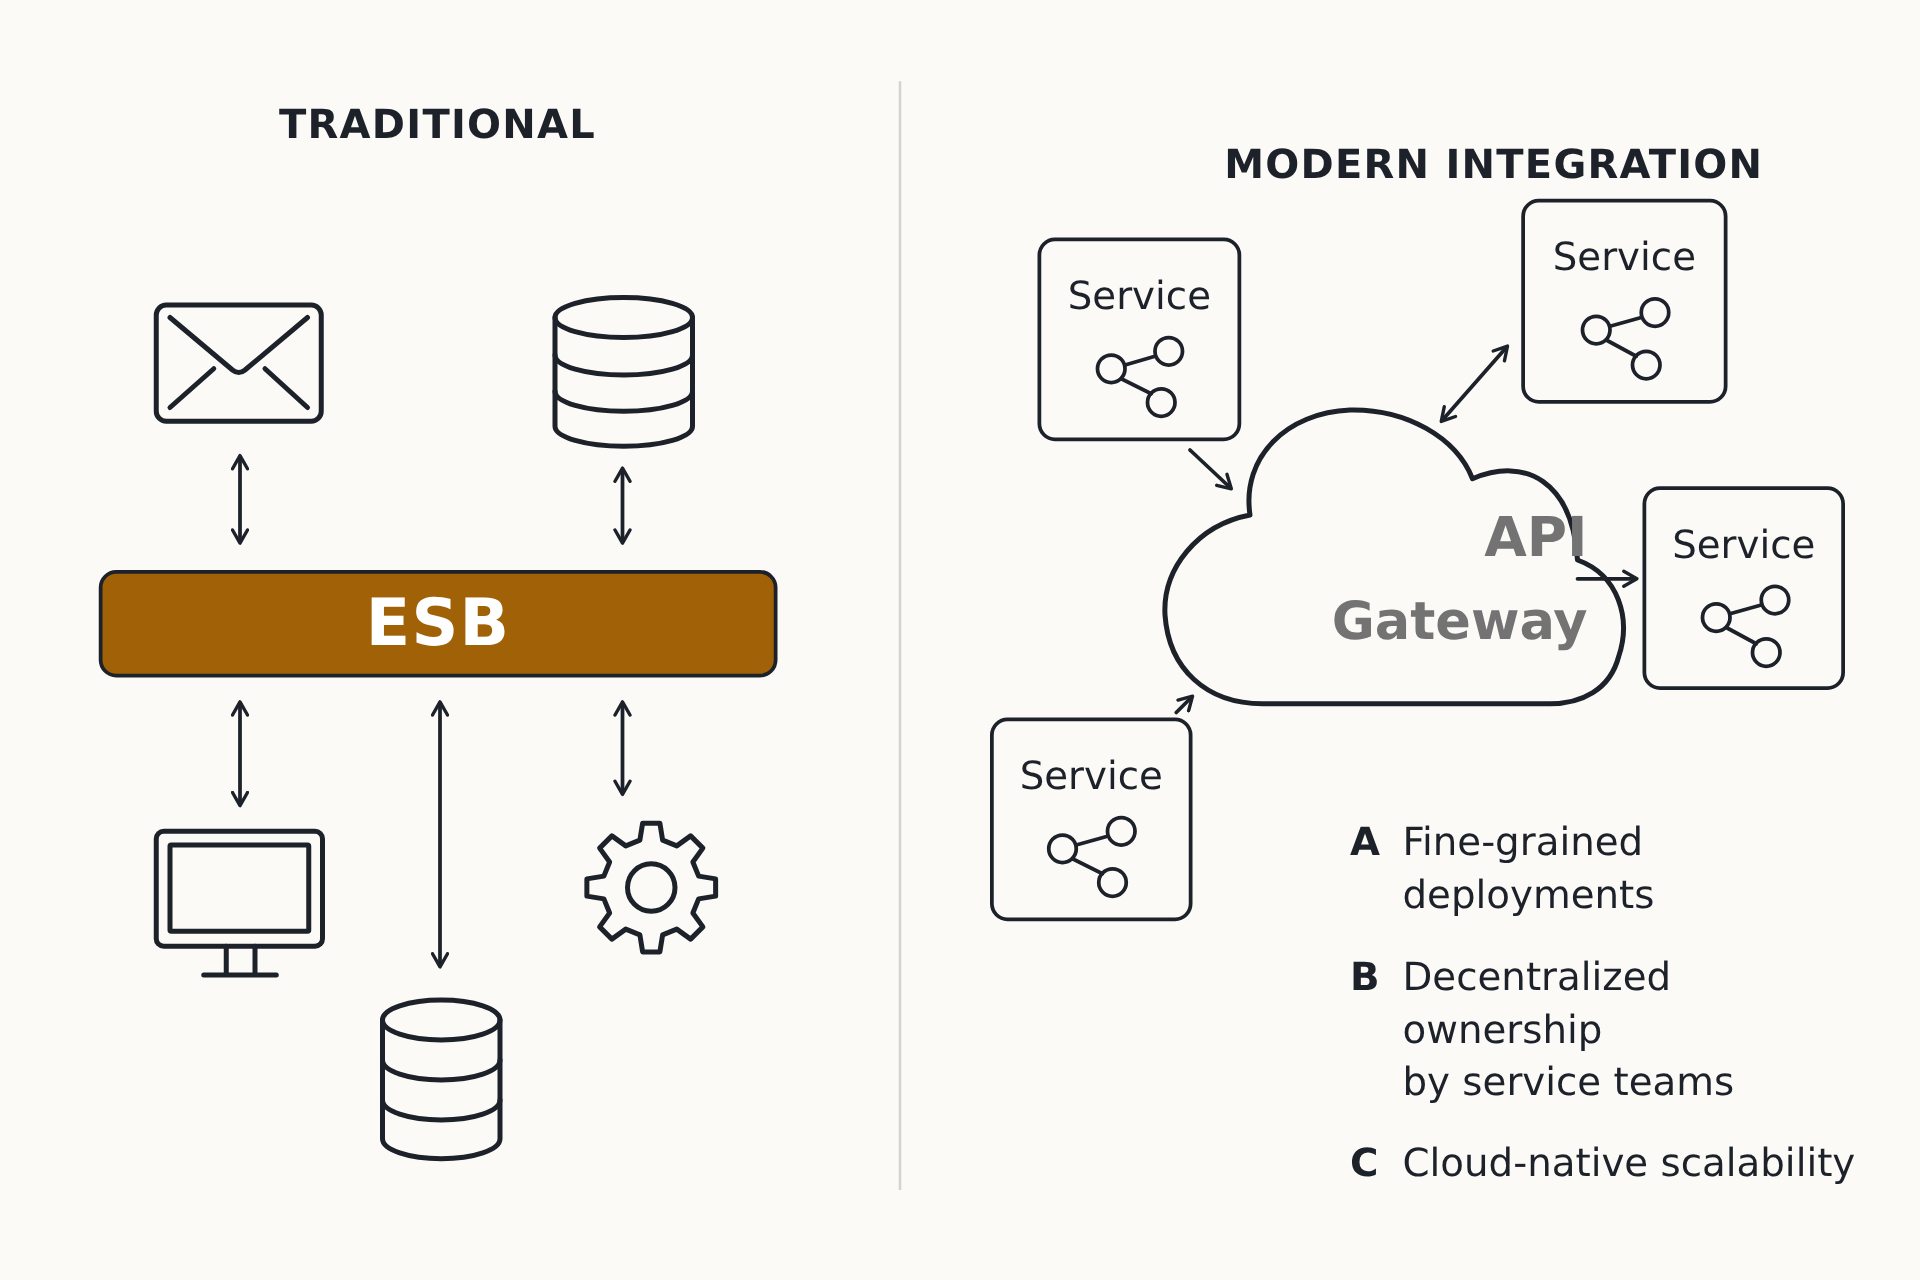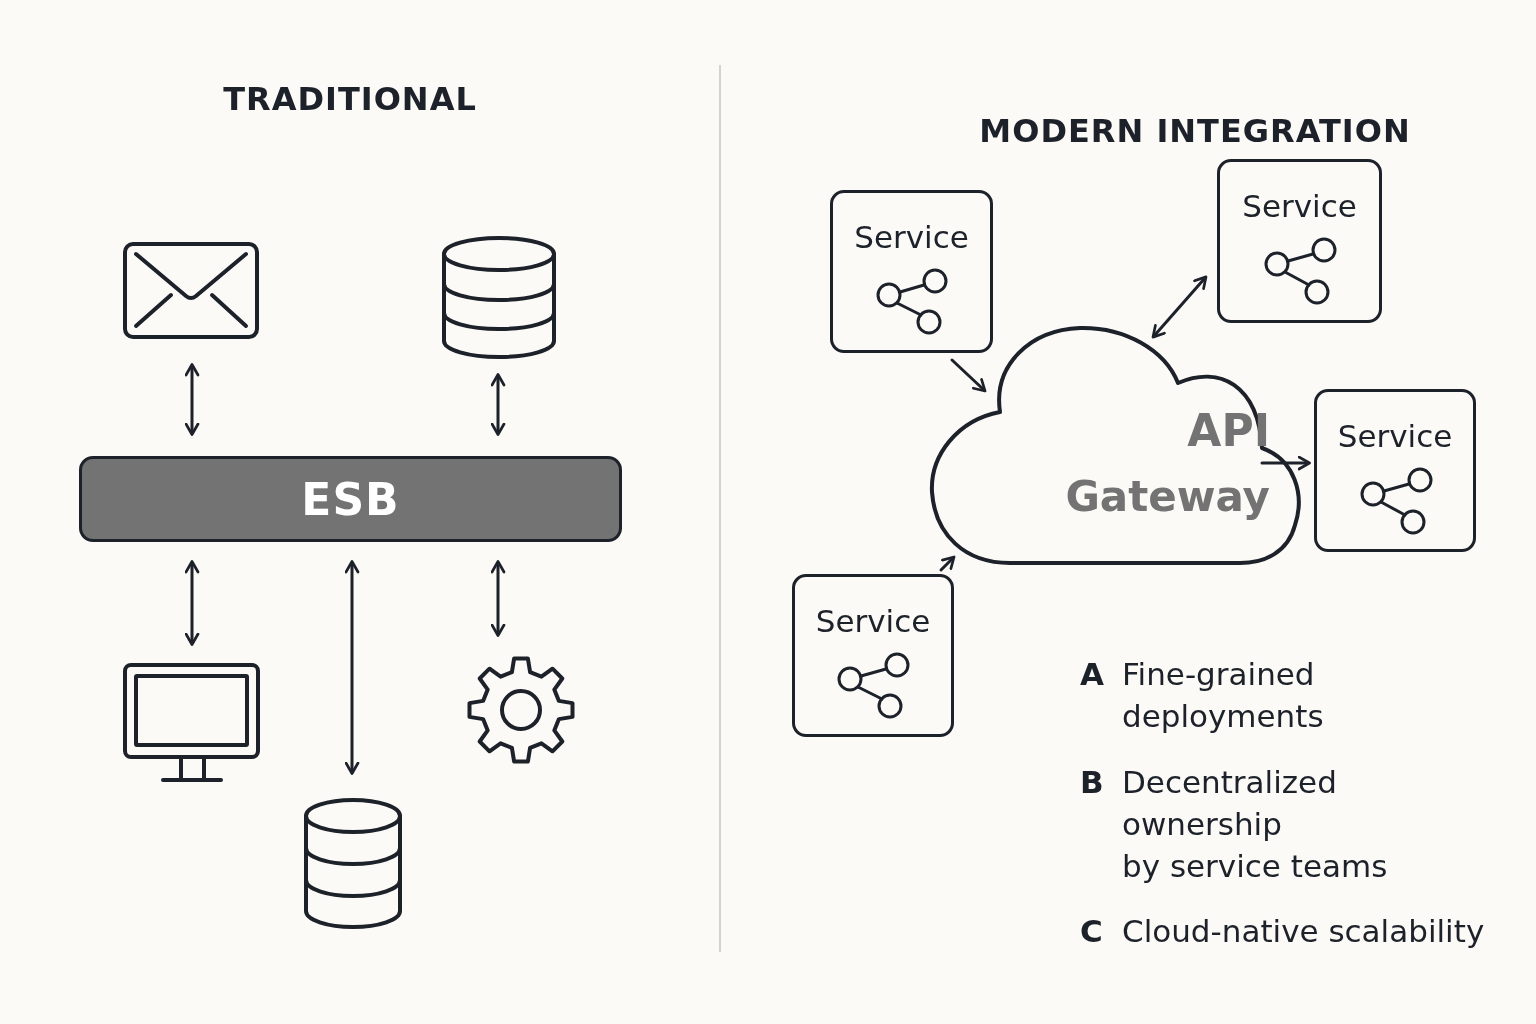--- a/index.html
+++ b/index.html
@@ -13,24 +13,24 @@
     font-weight:bold; font-size:32px; letter-spacing:1px; color:#1d2129;
     text-align:center; line-height:62px; white-space:nowrap;
   }
   #title-left { left:120px; top:68px; width:460px; }
   #title-right { left:870px; top:68px; width:650px;margin-top:32px; }
   #divider { left:719px; top:65px; width:2px; height:887px; background:#d4d3d0; }
   svg.diagram { position:absolute; left:0; top:0; width:1536px; height:1024px; }
   .stroke { fill:none; stroke:#1d2129; stroke-width:4; stroke-linecap:round; stroke-linejoin:round; }
   .thin { fill:none; stroke:#1d2129; stroke-width:3; stroke-linecap:round; stroke-linejoin:round; }
   .esb {
-    left:79px; top:456px; width:543px; height:86px; background:#737373;
+    left:79px; top:456px; width:543px; height:86px; background:#a16207;
     border:3px solid #1d2129; border-radius:14px; box-sizing:border-box;
     display:flex; align-items:center; justify-content:center;
-    color:#fff; font-family:"DejaVu Sans", sans-serif; font-weight:bold; font-size:44px; letter-spacing:1px;
+    color:#fff; font-family:"DejaVu Sans", sans-serif; font-weight:bold; font-size:52px; letter-spacing:1px;
   }
   .svc {
     border:3px solid #1d2129; border-radius:14px; box-sizing:border-box; background:#fbfaf7;
   }
   .svc-label {
     position:absolute; left:0; right:0; top:26px; text-align:center;
     font-family:"DejaVu Sans", sans-serif; font-size:31px; color:#1d2129;
   }
   .svc svg.share { position:absolute; left:0; top:0; }
   .gw-label {

